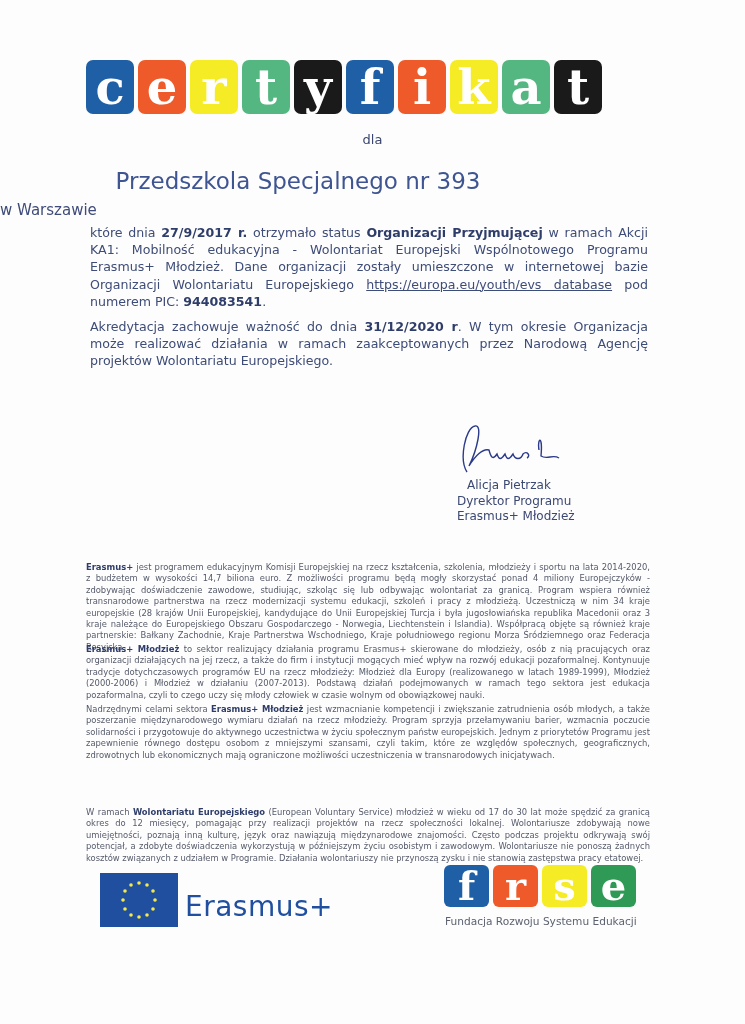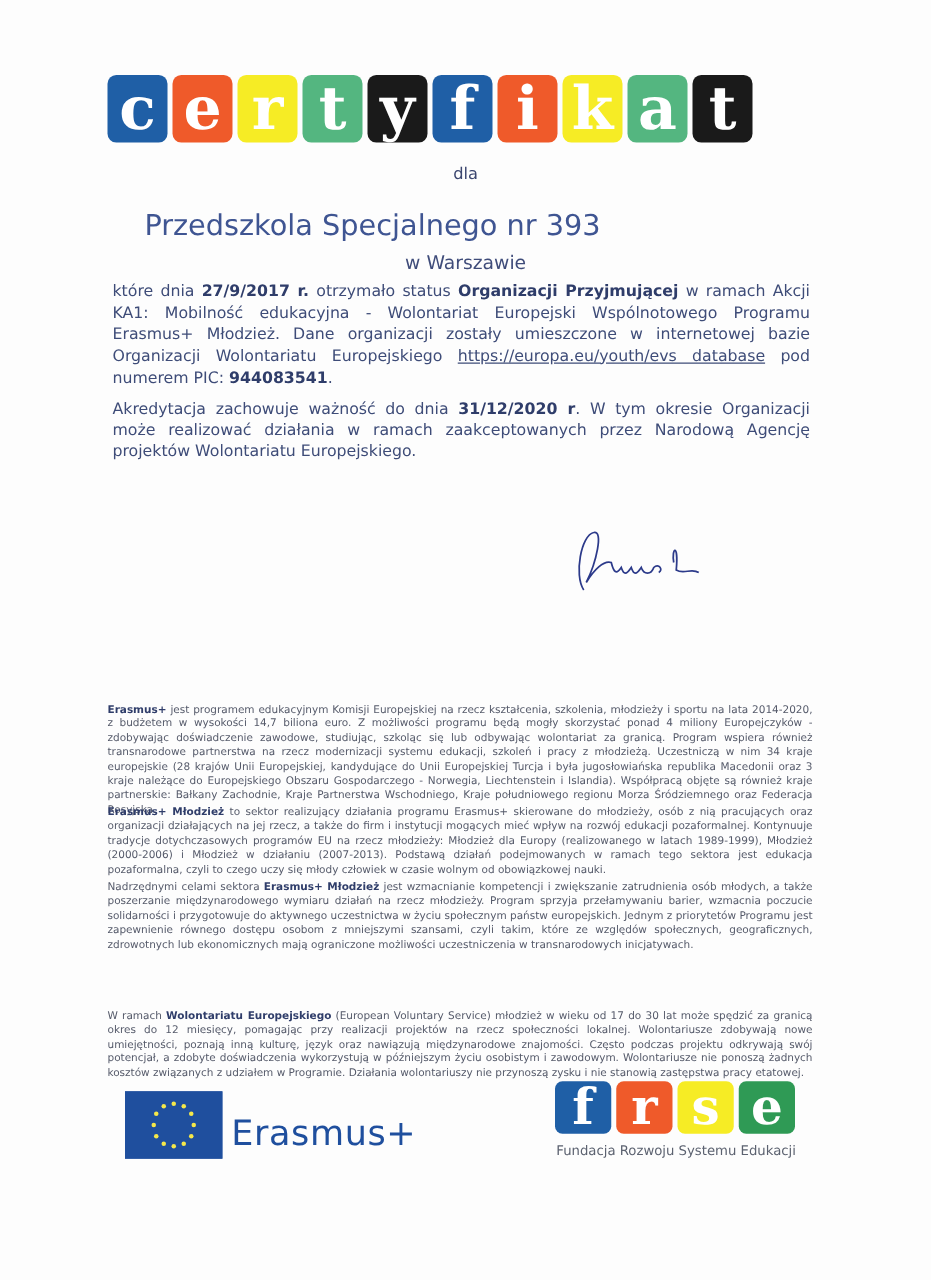--- a/index.html
+++ b/index.html
@@ -7,21 +7,21 @@
          font-family: "DejaVu Sans", sans-serif; color: #2f3e64; }
   .page { position: absolute; left: 0; top: 0; width: 745px; height: 1024px; background: #fdfdfd; }
 
   
   .title-row { position: absolute; left: 86px; top: 60px; display: flex; gap: 4px; }
   .tile { width: 48px; height: 54px; border-radius: 7px; display: flex; align-items: center; justify-content: center;
           color: #fff; font-family: "DejaVu Serif", serif; font-size: 48px; line-height: 1; font-weight: bold; }
 
   .dla { position: absolute; left: 0; width: 745px; top: 132px; text-align: center; font-size: 13px; color: #3c4770; }
   .org-name { position: absolute; left: 0; width: 596px; top: 168px; text-align: center; font-size: 23px; color: #3f5592; }
-  .org-city { position: absolute; left: 0; width: 745px; top: 201px; text-align: center; font-size: 15px; color: #3f4c7a; }
+  .org-city { position: absolute; left: 0; width: 745px; top: 201px; font-size: 15px; color: #3f4c7a; }
 
   .main-text { position: absolute; left: 90px; width: 558px; font-size: 12.6px; line-height: 17.2px; color: #3e4c78; text-align: justify; }
   .p1 { top: 224px; }
   .p2 { top: 318px; }
   .main-text b { color: #2f3d6a; }
   .link { text-decoration: underline; }
 
   .signature { position: absolute; left: 455px; top: 420px; width: 120px; height: 60px; }
   .sig-block { position: absolute; left: 455px; top: 478px; font-size: 12px; line-height: 15.5px; color: #3b4873; }
   .sig-block div { padding-left: 2px; }
@@ -82,27 +82,32 @@
 
   <div class="dla">dla</div>
   <div class="org-name">Przedszkola Specjalnego nr 393</div>
   <div class="org-city">w Warszawie</div>
 
   <div class="main-text p1">
     <span>które dnia </span><b>27/9/2017 r.</b><span> otrzymało status </span><b>Organizacji Przyjmującej</b><span> w ramach Akcji KA1: Mobilność edukacyjna - Wolontariat Europejski Wspólnotowego Programu Erasmus+ Młodzież. Dane organizacji zostały umieszczone w internetowej bazie Organizacji Wolontariatu Europejskiego </span><span class="link">https://europa.eu/youth/evs database</span><span> pod numerem PIC: </span><b>944083541</b><span>.</span>
   </div>
 
   <div class="main-text p2">
-    <span>Akredytacja zachowuje ważność do dnia </span><b>31/12/2020 r</b><span>. W tym okresie Organizacji może realizować działania w ramach zaakceptowanych przez Narodową Agencję projektów Wolontariatu Europejskiego.</span>
+    <span>Akredytacja zachowuje ważność do dnia </span><b>31/12/2020 r</b><span>. W tym okresie Organizacja może realizować działania w ramach zaakceptowanych przez Narodową Agencję projektów Wolontariatu Europejskiego.</span>
   </div>
 
   <svg class="signature" viewBox="0 0 120 60">
     <path d="M12 52 C 4 40, 10 8, 20 6 C 28 4, 22 30, 14 46 C 20 36, 28 28, 34 30 C 36 38, 38 40, 42 34 C 44 40, 46 40, 50 34 C 52 40, 54 40, 58 34 C 60 40, 66 40, 68 34 C 72 30, 76 36, 72 38 M 84 30 C 82 18, 88 14, 86 36 C 92 40, 98 34, 104 38" fill="none" stroke="#2c3a8a" stroke-width="1.4"></path>
   </svg>
 
+  <div class="sig-block">
+    <div class="sig-name">Alicja Pietrzak</div>
+    <div>Dyrektor Programu</div>
+    <div>Erasmus+ Młodzież</div>
+  </div>
 
   <div class="small-text s1">
     <b>Erasmus+</b><span> jest programem edukacyjnym Komisji Europejskiej na rzecz kształcenia, szkolenia, młodzieży i sportu na lata 2014-2020, z budżetem w wysokości 14,7 biliona euro. Z możliwości programu będą mogły skorzystać ponad 4 miliony Europejczyków - zdobywając doświadczenie zawodowe, studiując, szkoląc się lub odbywając wolontariat za granicą. Program wspiera również transnarodowe partnerstwa na rzecz modernizacji systemu edukacji, szkoleń i pracy z młodzieżą. Uczestniczą w nim 34 kraje europejskie (28 krajów Unii Europejskiej, kandydujące do Unii Europejskiej Turcja i była jugosłowiańska republika Macedonii oraz 3 kraje należące do Europejskiego Obszaru Gospodarczego - Norwegia, Liechtenstein i Islandia). Współpracą objęte są również kraje partnerskie: Bałkany Zachodnie, Kraje Partnerstwa Wschodniego, Kraje południowego regionu Morza Śródziemnego oraz Federacja Rosyjska.</span>
   </div>
   <div class="small-text s2">
     <b>Erasmus+ Młodzież</b><span> to sektor realizujący działania programu Erasmus+ skierowane do młodzieży, osób z nią pracujących oraz organizacji działających na jej rzecz, a także do firm i instytucji mogących mieć wpływ na rozwój edukacji pozaformalnej. Kontynuuje tradycje dotychczasowych programów EU na rzecz młodzieży: Młodzież dla Europy (realizowanego w latach 1989-1999), Młodzież (2000-2006) i Młodzież w działaniu (2007-2013). Podstawą działań podejmowanych w ramach tego sektora jest edukacja pozaformalna, czyli to czego uczy się młody człowiek w czasie wolnym od obowiązkowej nauki.</span>
   </div>
   <div class="small-text s3">
     <span>Nadrzędnymi celami sektora </span><b>Erasmus+ Młodzież</b><span> jest wzmacnianie kompetencji i zwiększanie zatrudnienia osób młodych, a także poszerzanie międzynarodowego wymiaru działań na rzecz młodzieży. Program sprzyja przełamywaniu barier, wzmacnia poczucie solidarności i przygotowuje do aktywnego uczestnictwa w życiu społecznym państw europejskich. Jednym z priorytetów Programu jest zapewnienie równego dostępu osobom z mniejszymi szansami, czyli takim, które ze względów społecznych, geograficznych, zdrowotnych lub ekonomicznych mają ograniczone możliwości uczestniczenia w transnarodowych inicjatywach.</span>
   </div>

